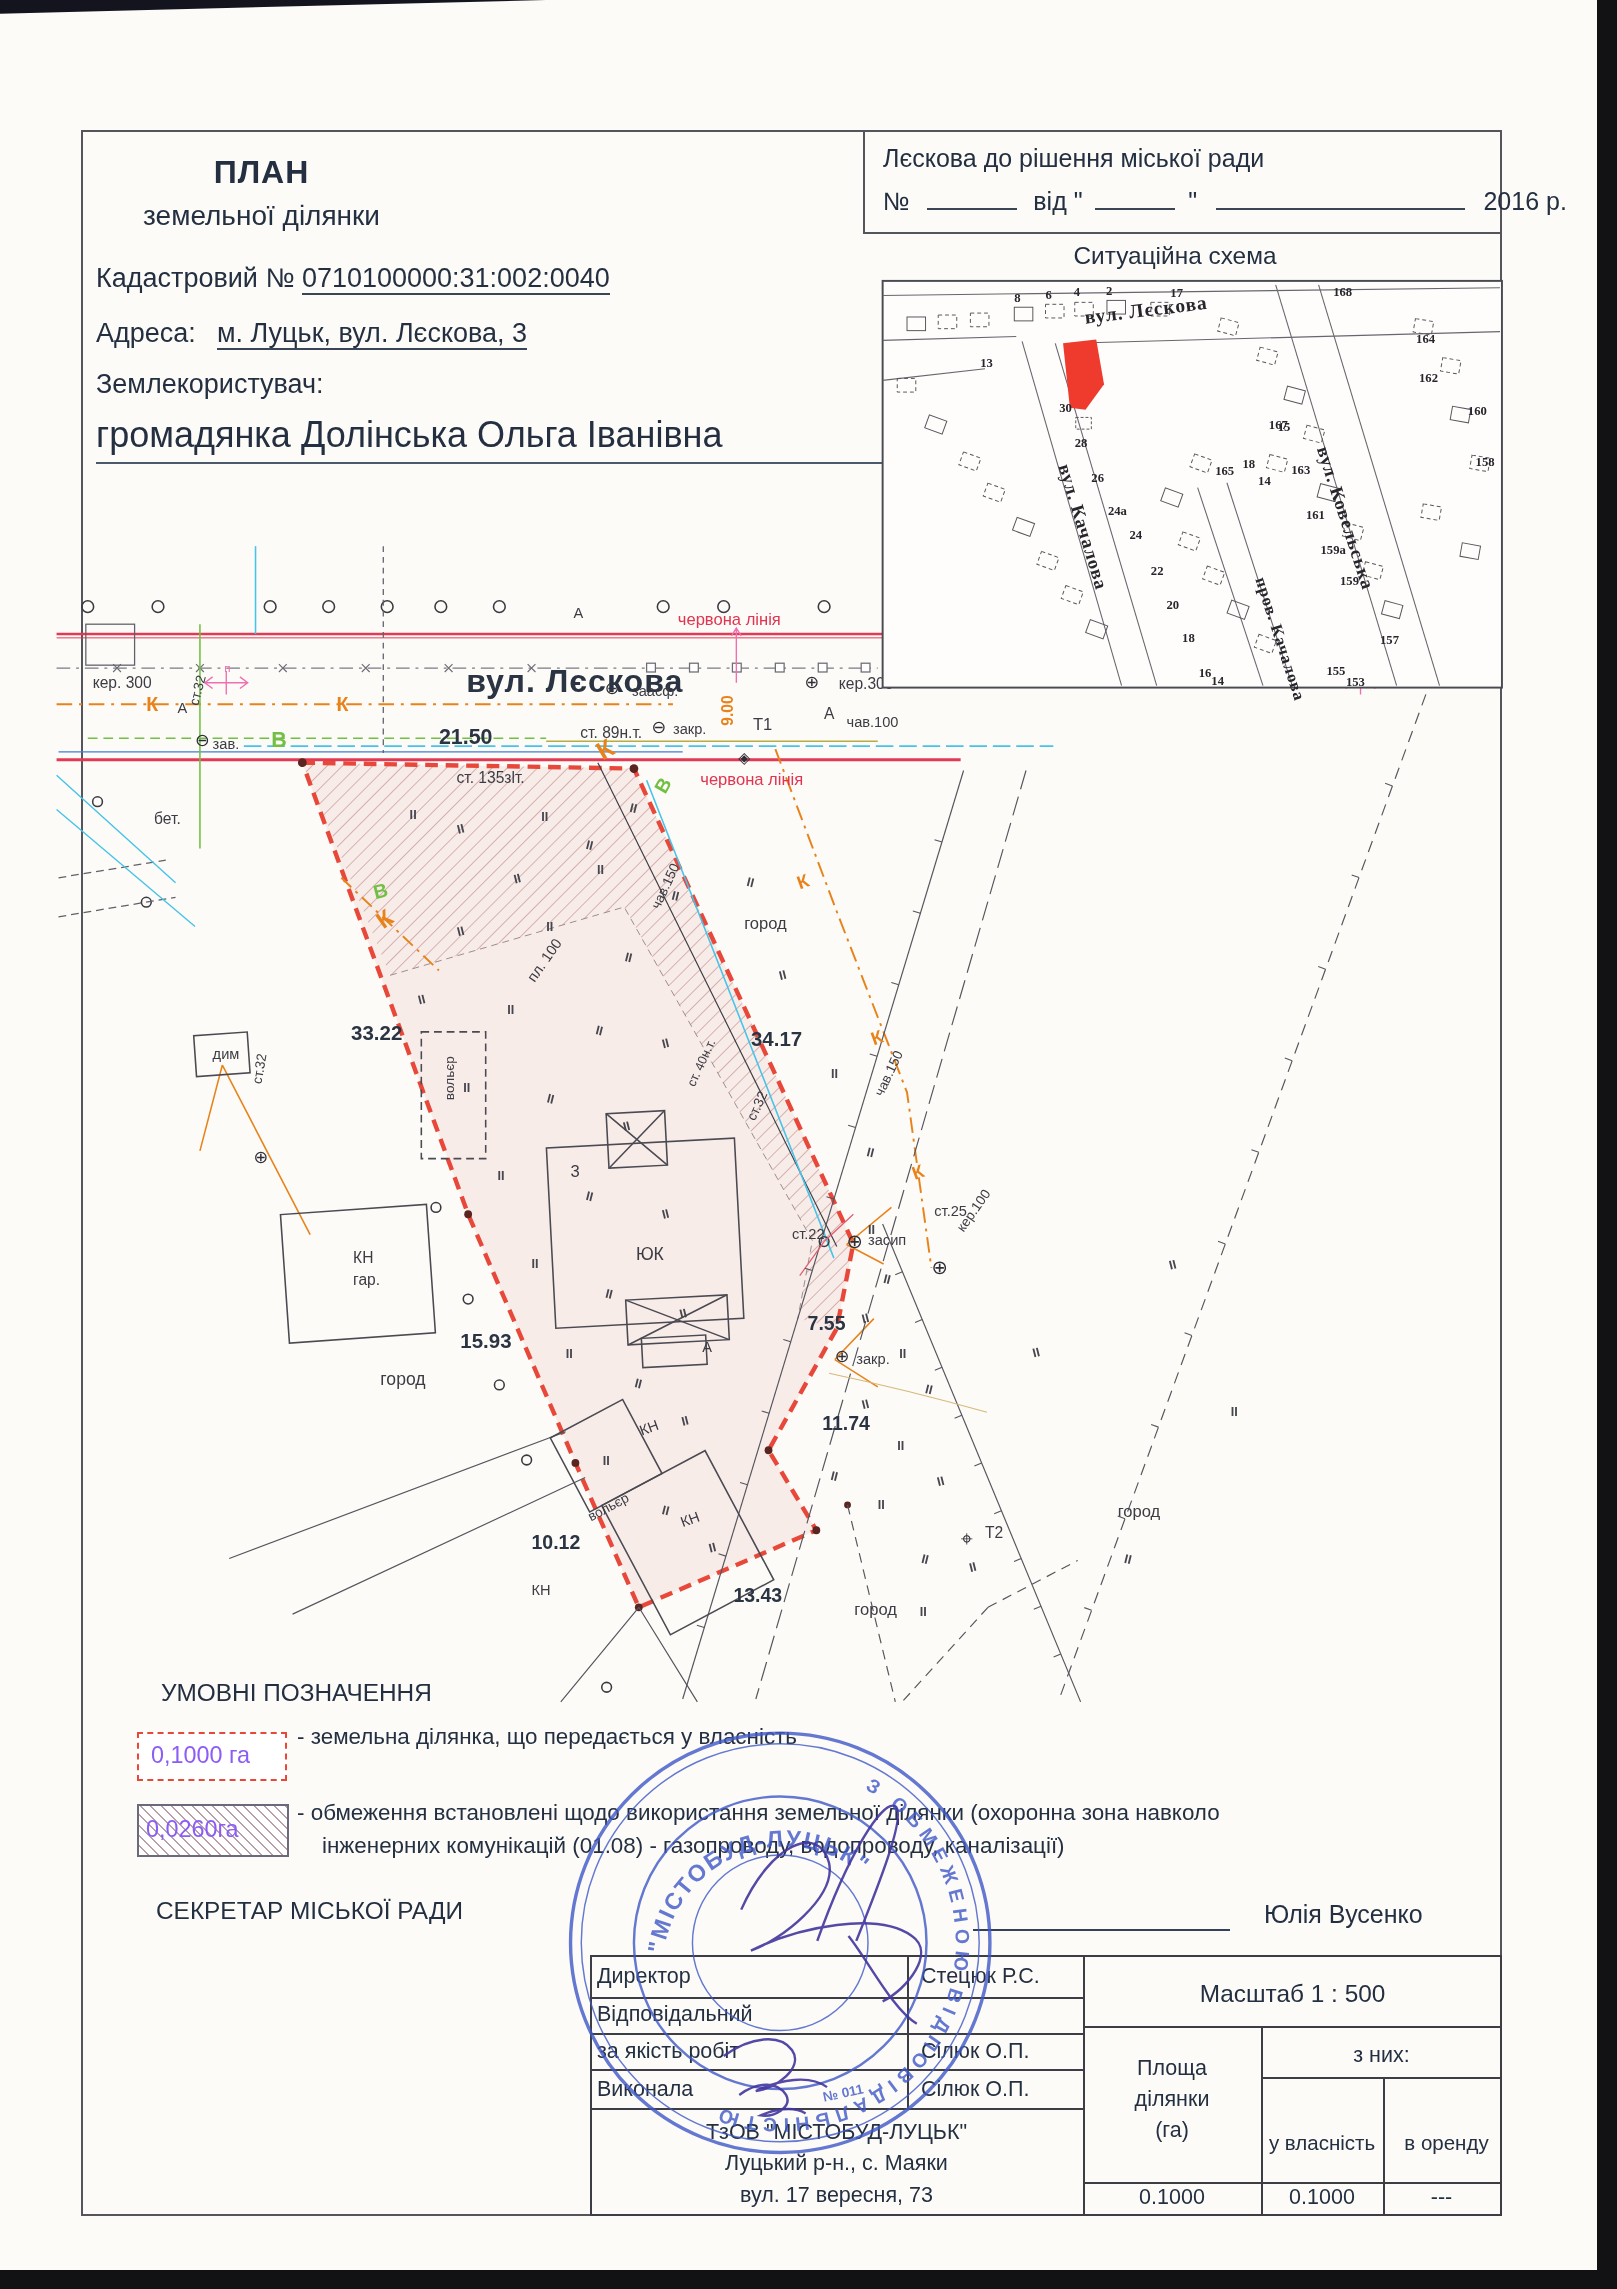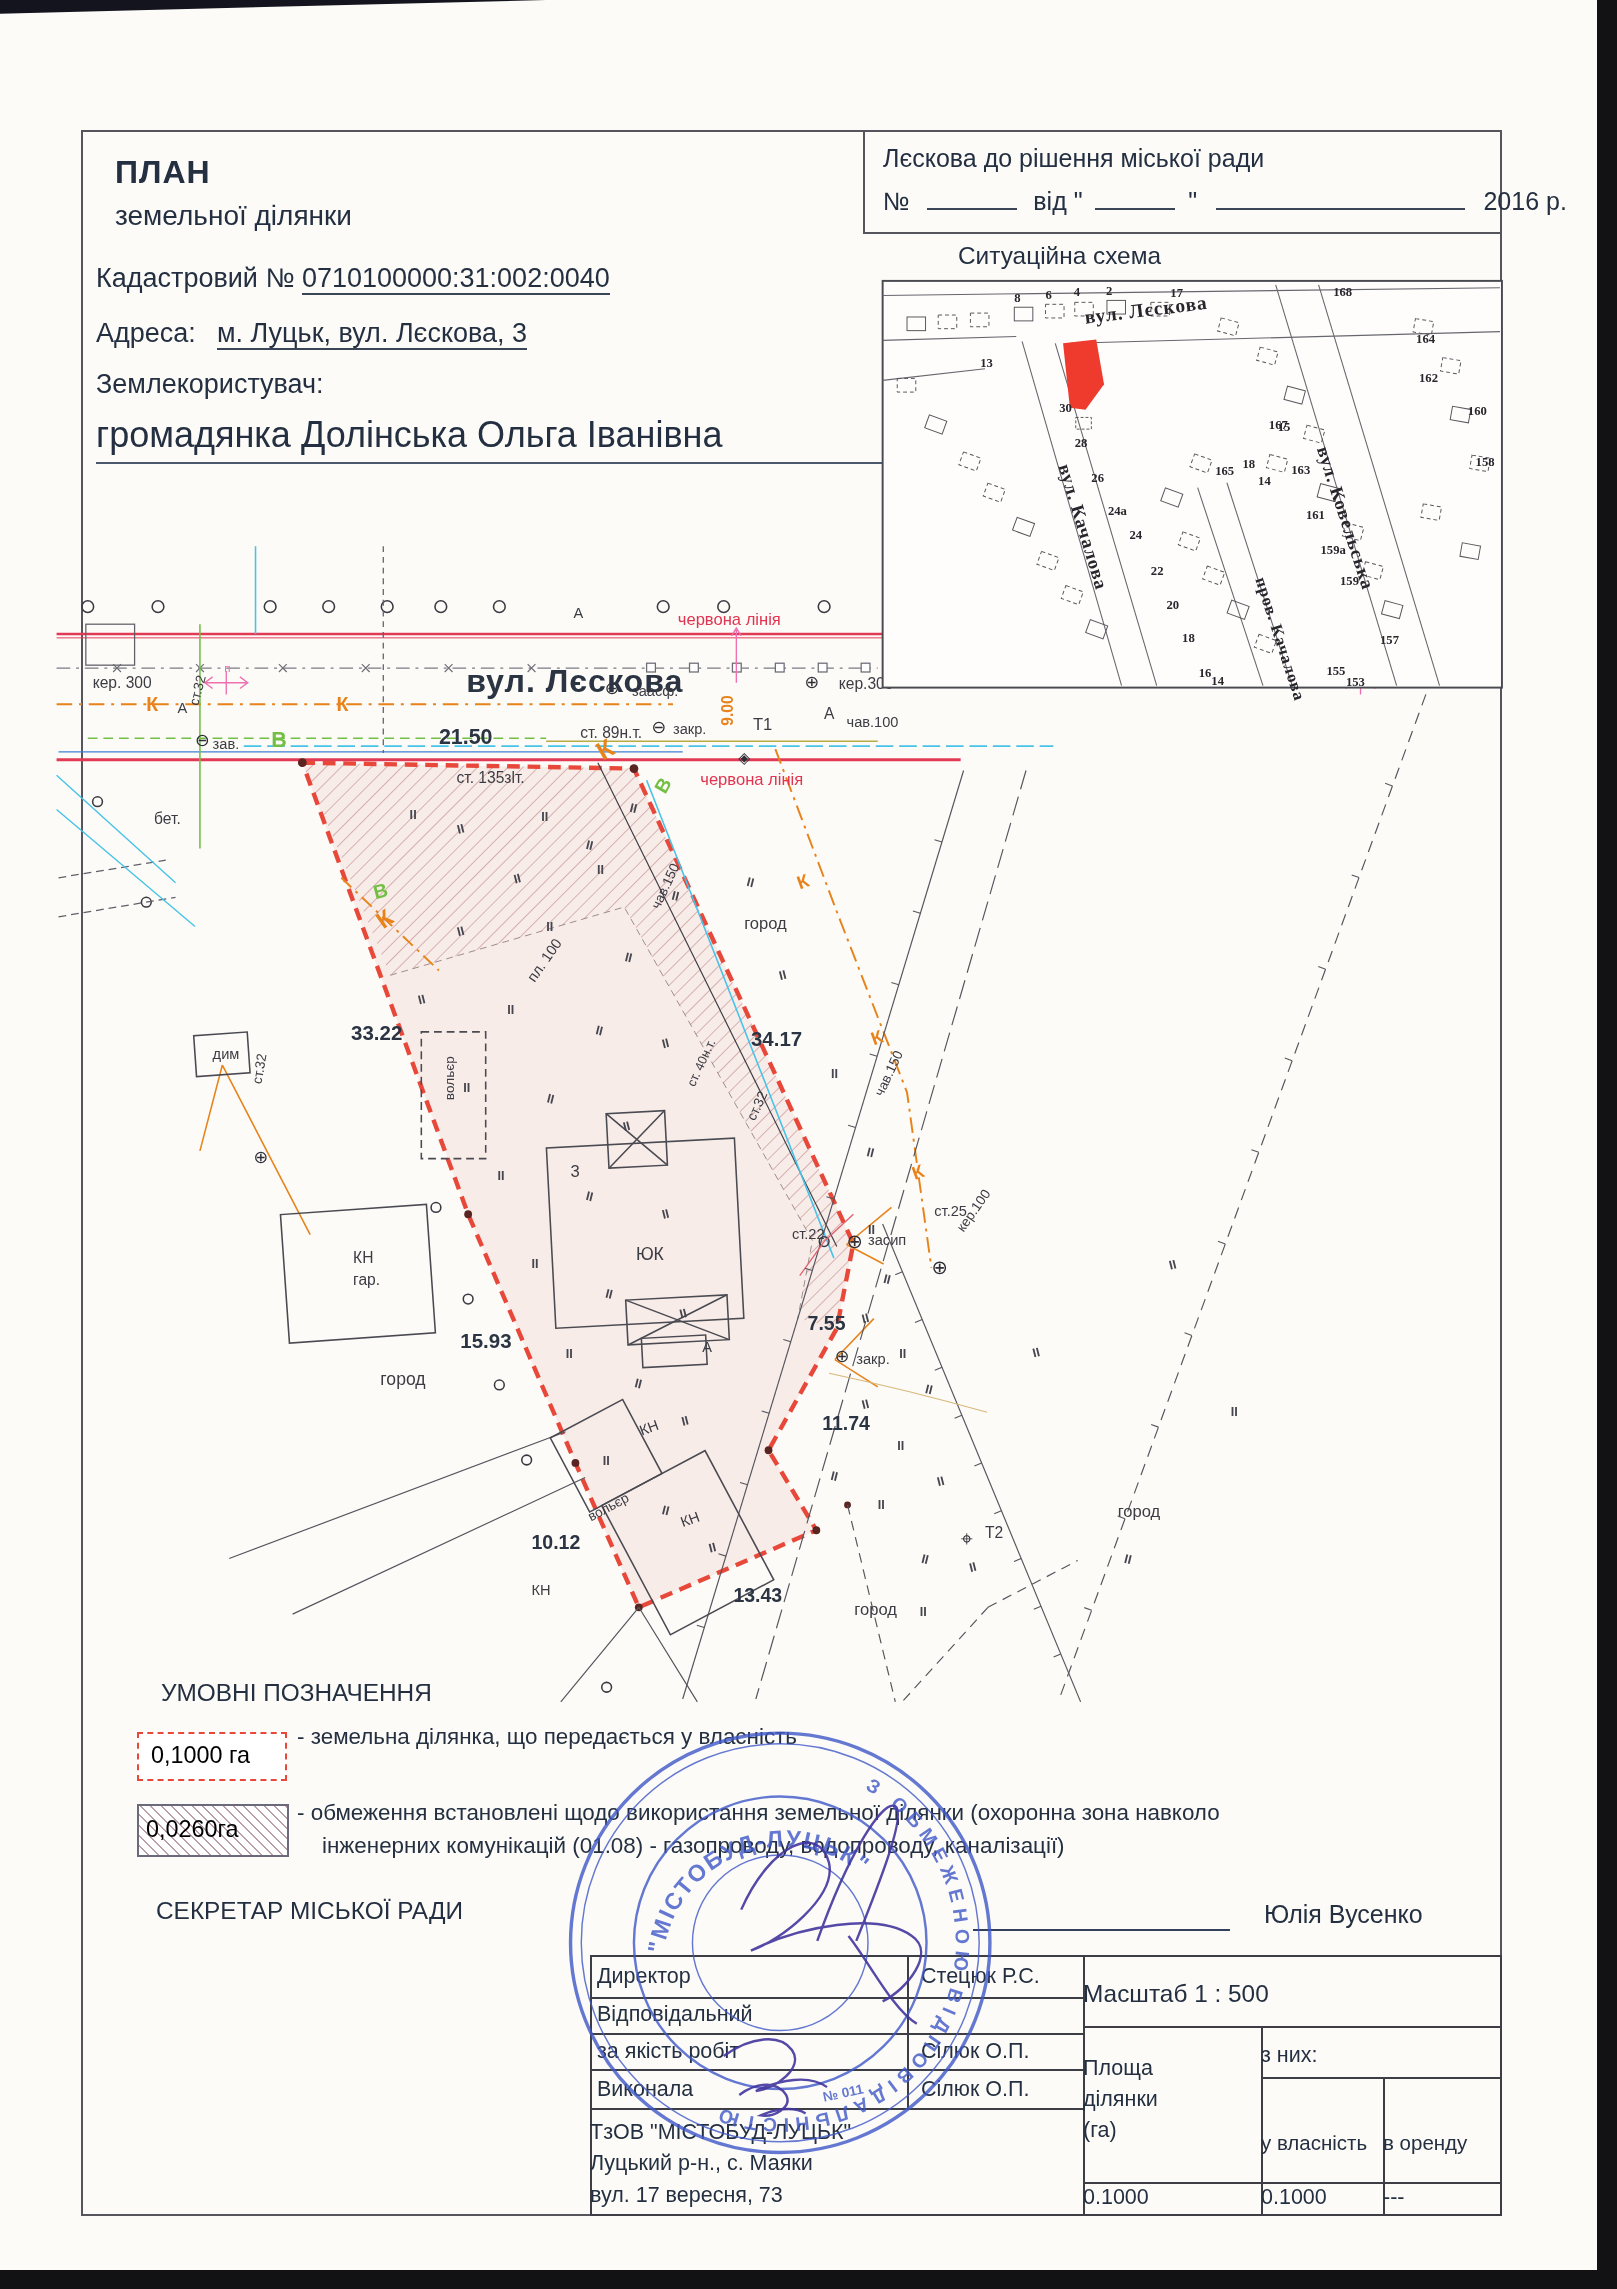--- a/index.html
+++ b/index.html
@@ -1,30 +1,30 @@
 <!DOCTYPE html>
 <html><head>
 <meta charset="utf-8">
 <style>
   html,body{margin:0;padding:0;background:#555;}
   .page{position:relative;width:1618px;height:2290px;background:#fcfbf7;overflow:hidden;
         font-family:"Liberation Sans",sans-serif;color:#243041;}
   .abs{position:absolute;}
   .txt{position:absolute;white-space:nowrap;color:#243041;}
-  .center{text-align:left;}
+  .center{text-align:center;}
   .u{border-bottom:2px solid #3a4556;}
   .blank{display:inline-block;border-bottom:2px solid #3a4556;height:1em;vertical-align:baseline;}
   
   .hline,.vline{position:absolute;background:#55555e;}
   .hline{height:2px;} .vline{width:2px;}
   
   .lg-box1{position:absolute;border:2.9px dashed #e8483a;background:#fff;}
   .lg-box2{position:absolute;border:2px solid #6a6a7a;background:
      repeating-linear-gradient(45deg,#fff 0 5.9px,#b9a0a8 5.9px 7.3px);}
-  .lg-val{position:absolute;font-size:23.4px;color:#000000;}
+  .lg-val{position:absolute;font-size:23.4px;color:#8b5cf6;}
   
   .cell{position:absolute;font-size:21.5px;color:#243041;}
   .tline{position:absolute;background:#3d3d46;}
   
   text.ml{fill:#3c3c44;font-family:"Liberation Sans",sans-serif;}
   text.ml.red{fill:#e23350;}
   text.ml.big{fill:#2b3442;font-weight:bold;letter-spacing:1px;}
   text.ml.meas{fill:#2b3442;font-weight:bold;}
   text.ml.green{fill:#72bf44;font-weight:bold;}
   text.ml.orange{fill:#e8831c;font-weight:bold;}

